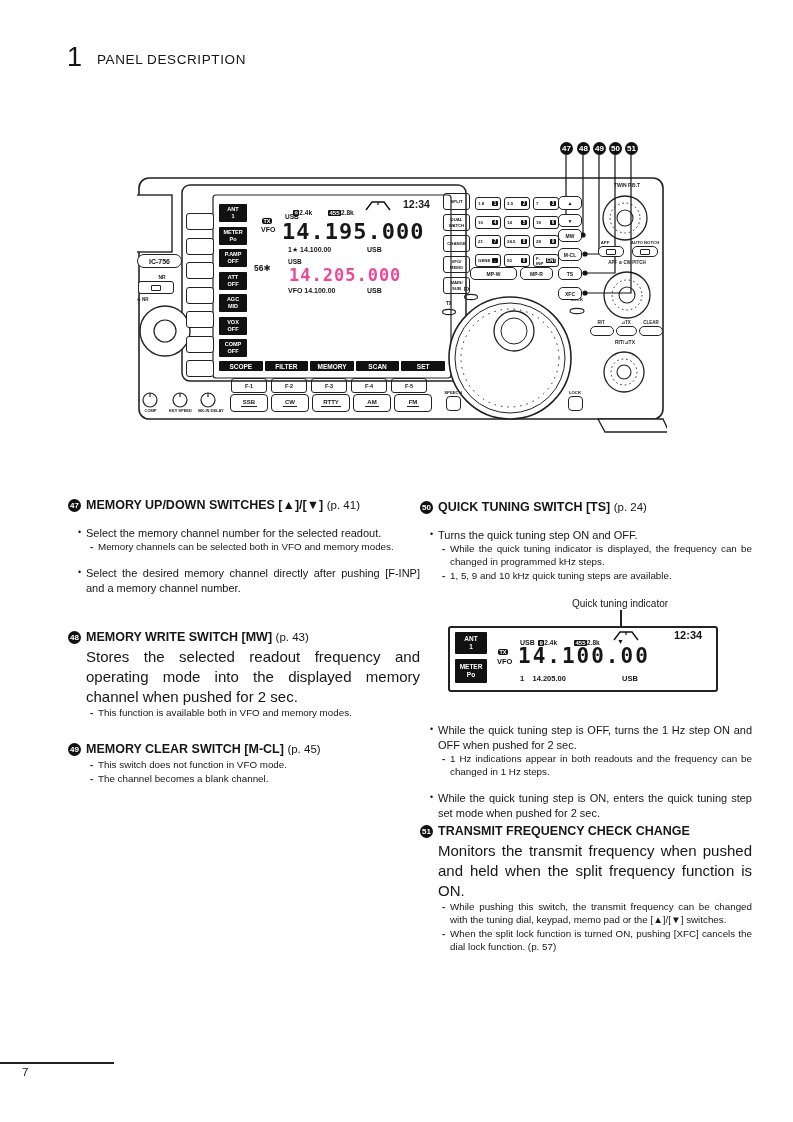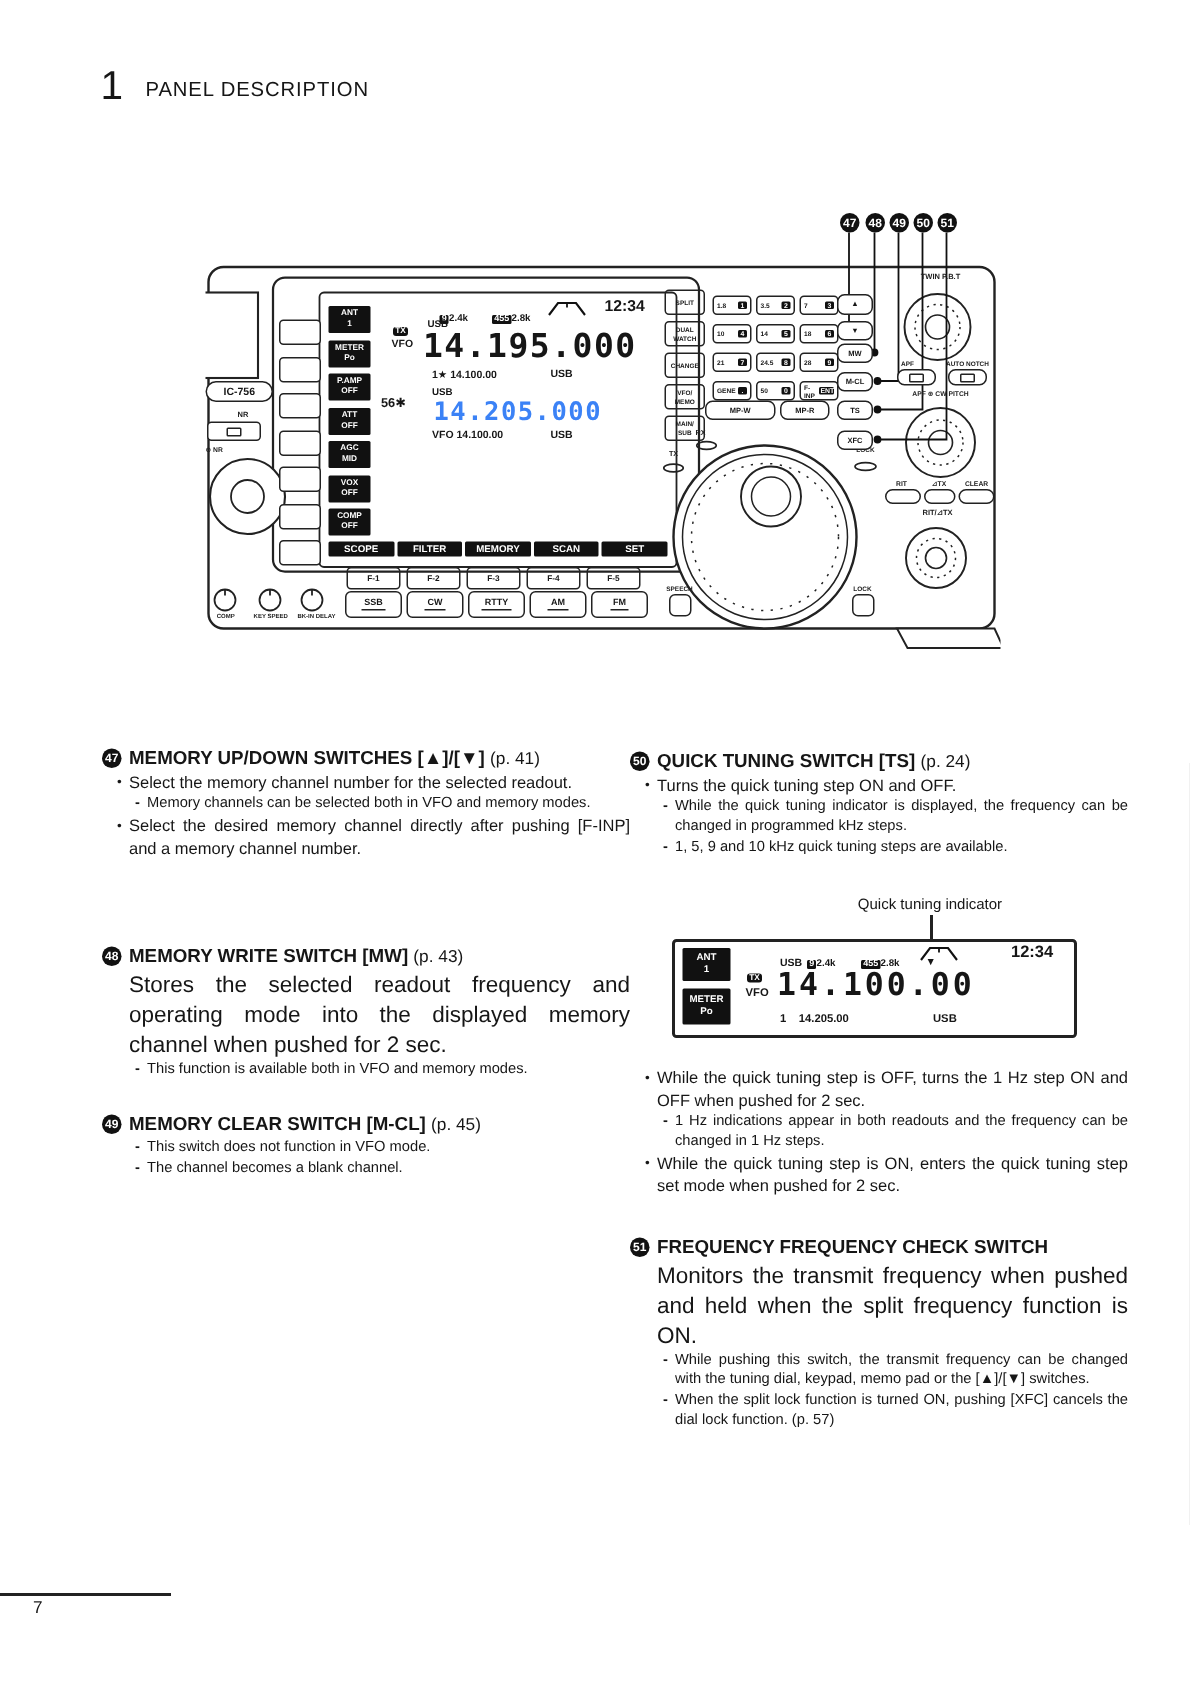--- a/index.html
+++ b/index.html
@@ -11,21 +11,21 @@
   .chapnum{position:absolute;left:67px;top:42px;font-size:27px;font-weight:normal}
   .chaptitle{position:absolute;left:97px;top:52px;font-size:13.5px;letter-spacing:.6px}
 
   
   .sec{position:absolute}
   .h{display:flex;gap:5px;align-items:flex-start;font-size:12.5px;font-weight:bold;line-height:1.25}
   .num{flex:none;width:13px;height:13px;border-radius:50%;background:#111;color:#fff;font-size:8px;font-weight:bold;display:flex;align-items:center;justify-content:center;margin-top:1px}
   .ref{font-weight:normal;font-size:11.5px}
   .ht2{font-size:12.5px;font-weight:bold;padding-left:18px;line-height:1.25}
   .p{font-size:15px;line-height:1.33;text-align:justify;padding-left:18px;margin-top:1px}
-  .b{font-size:11px;line-height:1.33;text-align:justify;padding-left:18px;position:relative;margin-top:1px}
+  .b{font-size:11px;line-height:1.33;text-align:justify;padding-left:18px;position:relative;margin-top:12px}
   .b::before{content:"\2022";position:absolute;left:10px;font-size:9px;top:1px}
   .d{font-size:9.8px;line-height:1.32;text-align:justify;padding-left:30px;position:relative;margin-top:1px}
   .d::before{content:"-";position:absolute;left:22px;font-weight:bold}
 
   
   .radio{position:absolute;left:137px;top:135px;width:530px;height:300px;font-weight:bold}
   .radio svg.under{position:absolute;left:0;top:0}
   .co{position:absolute;width:13px;height:13px;border-radius:50%;background:#111;color:#fff;font-size:8px;display:flex;align-items:center;justify-content:center}
   .btn{position:absolute;border:1.3px solid #222;border-radius:3px;background:#fff;box-sizing:border-box;display:flex;align-items:center;justify-content:center;text-align:center}
   .lbl{position:absolute;text-align:center;color:#222}
@@ -194,21 +194,21 @@
         </svg>
       <div class="abs" style="left:188px;top:1px;font-size:10.5px">12:34</div>
       <div class="abs tag" style="left:47px;top:21px;font-size:5.5px;border-radius:2px">TX</div>
       <div class="abs" style="left:46px;top:29px;font-size:7px">VFO</div>
       <div class="abs" style="left:70px;top:16px;font-size:6.5px">USB</div>
       <div class="abs mono" style="left:67px;top:22px;font-size:22px;letter-spacing:1px">14.195.000</div>
       <div class="abs" style="left:73px;top:49px;font-size:7px">1★ 14.100.00</div>
       <div class="abs" style="left:152px;top:49px;font-size:7px">USB</div>
       <div class="abs" style="left:39px;top:66px;font-size:8.5px">56✱</div>
       <div class="abs" style="left:73px;top:61px;font-size:6.5px">USB</div>
-      <div class="abs mono" style="left:74px;top:68px;font-size:17px;letter-spacing:1px;color:#3b82f6">14.205.000</div>
+      <div class="abs mono" style="left:74px;top:68px;font-size:17px;letter-spacing:1px;color:#ec4899">14.205.000</div>
       <div class="abs" style="left:73px;top:90px;font-size:7px">VFO 14.100.00</div>
       <div class="abs" style="left:152px;top:90px;font-size:7px">USB</div>
       <div class="tabs">
 
       <span class="tab">SCOPE</span>
           <span class="tab">FILTER</span>
           <span class="tab">MEMORY</span>
           <span class="tab">SCAN</span>
           <span class="tab">SET</span>
         </div>
@@ -421,21 +421,21 @@
 
   <div class="sec" style="left:420px;top:711px;width:332px">
     <div class="b">While the quick tuning step is OFF, turns the 1 Hz step ON and OFF when pushed for 2 sec.</div>
     <div class="d">1 Hz indications appear in both readouts and the frequency can be changed in 1 Hz steps.</div>
     <div class="b">While the quick tuning step is ON, enters the quick tuning step set mode when pushed for 2 sec.</div>
   </div>
 
   <div class="sec" style="left:420px;top:824px;width:332px">
     <div class="h">
       <span class="num">51</span>
-      <span><b>FREQUENCY FREQUENCY CHECK SWITCH</b></span>
+      <span><b>TRANSMIT FREQUENCY CHECK CHANGE</b></span>
     </div>
     <div class="p">Monitors the transmit frequency when pushed and held when the split frequency function is ON.</div>
     <div class="d">While pushing this switch, the transmit frequency can be changed with the tuning dial, keypad, memo pad or the [▲]/[▼] switches.</div>
     <div class="d">When the split lock function is turned ON, pushing [XFC] cancels the dial lock function. (p. 57)</div>
   </div>
 
   <div class="fline"></div>
   <div class="pageno">7</div>
 </div>
 

